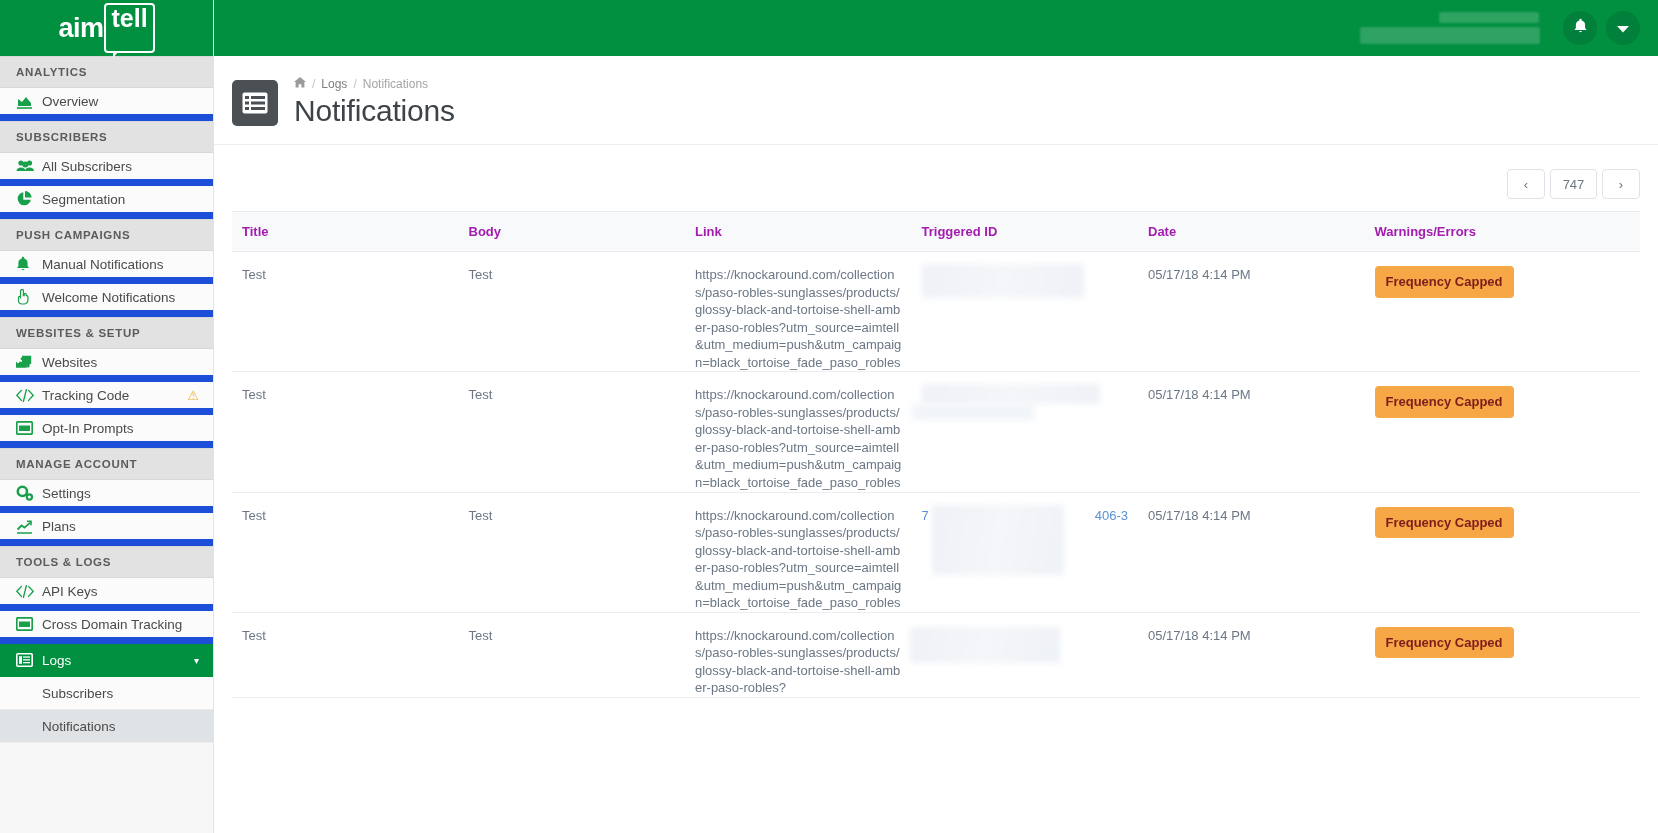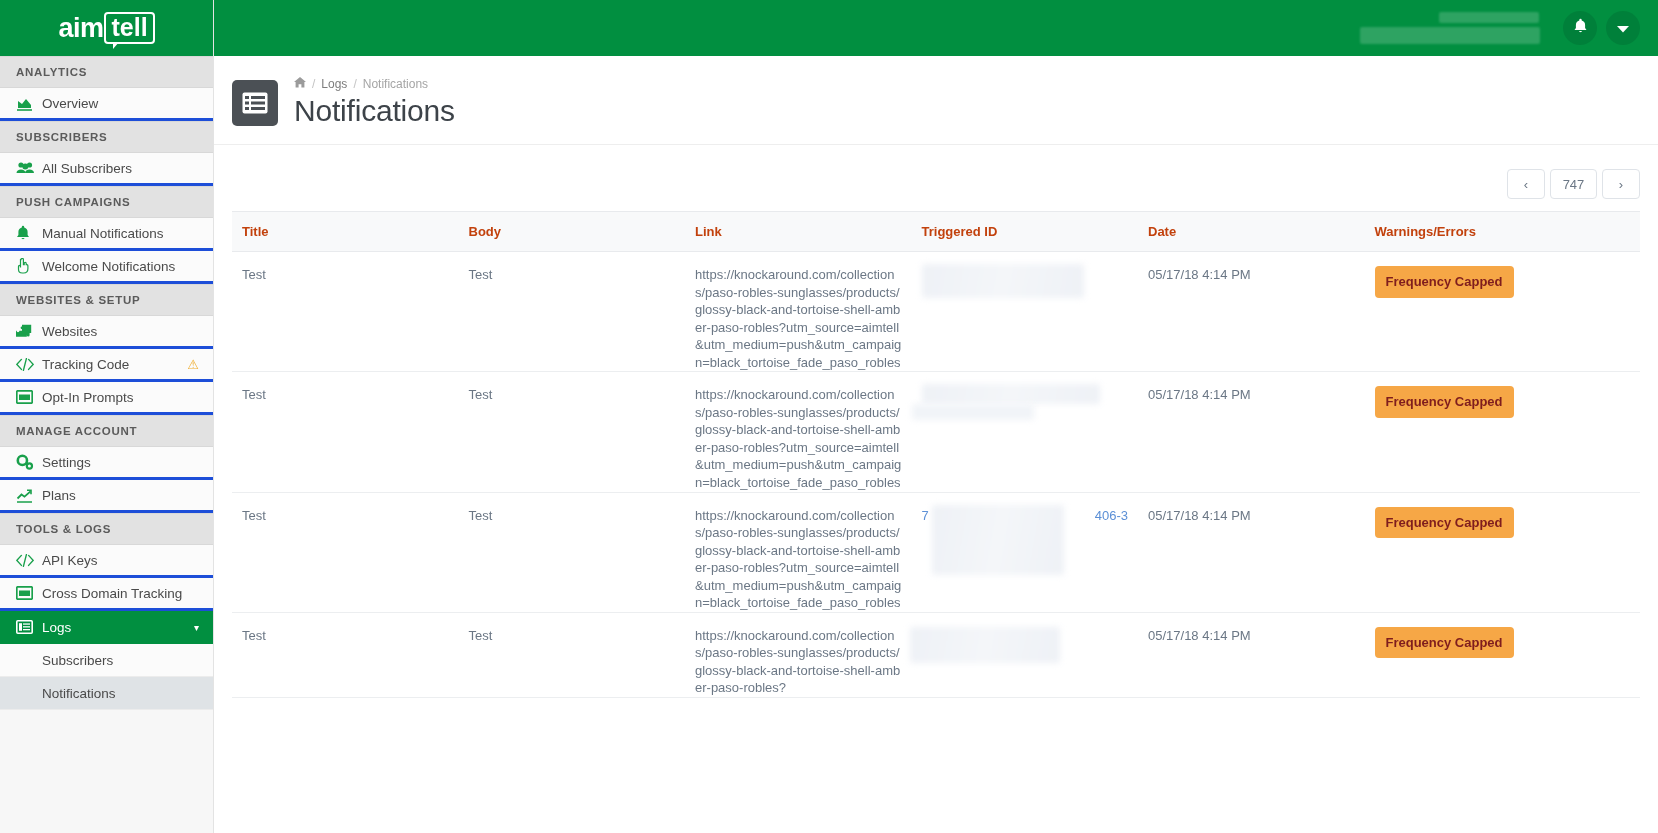--- a/index.html
+++ b/index.html
@@ -25,21 +25,21 @@
     display: flex; align-items: center; justify-content: center;
   }
   .logo { display: flex; align-items: center; }
   .logo-text {
     font-size: 27px; font-weight: bold; color: #ffffff;
     letter-spacing: -0.5px; line-height: 1;
   }
   .logo-badge {
     display: inline-flex; align-items: center; justify-content: center;
     border: 2.5px solid #ffffff; border-radius: 4px;
-    padding: 1px 5px 2px 5px; margin-left: 1px;
+    padding: 1px 5px 20px 5px; margin-left: 1px;
     position: relative;
   }
   .logo-badge span { font-size: 25px; font-weight: bold; color: #ffffff; line-height: 1; }
   .logo-badge::after {
     content: ""; position: absolute; bottom: -7px; left: 7px;
     width: 0; height: 0;
     border-left: 6px solid #ffffff;
     border-bottom: 7px solid transparent;
   }
 
@@ -52,21 +52,21 @@
     text-transform: uppercase;
     border-top: 1px solid #d8d8d8;
     border-bottom: 1px solid #d8d8d8;
   }
   .nav-item {
     display: flex; align-items: center;
     height: 33px;
     padding: 0 14px 0 16px;
     font-size: 13.5px;
     color: #4a4a4a;
-    border-bottom: 3px solid #1d4ed8;
+    border-bottom: 7px solid #1d4ed8;
     background: #fbfbfb;
     cursor: pointer;
     position: relative;
   }
   .nav-item .ico {
     width: 26px; min-width: 26px; display: inline-flex;
     align-items: center; justify-content: flex-start;
     color: #19a04b;
   }
   .nav-item .lbl { flex: 1; }
@@ -132,21 +132,21 @@
     background: #ffffff; border: 1px solid #dfe3e8; border-radius: 4px;
     color: #6b7785; font-size: 13px; margin-left: 5px; cursor: pointer;
     font-family: "Liberation Sans", sans-serif;
   }
   .pager button.page-num { min-width: 47px; }
 
   table.notif { width: 100%; border-collapse: collapse; table-layout: fixed; }
   table.notif thead th {
     background: #f8f9fa;
     text-align: left;
-    font-size: 13px; font-weight: bold; color: #c2410c;
+    font-size: 13px; font-weight: bold; color: #a21caf;
     padding: 12px 10px 12px 10px;
     border-top: 1px solid #e8eaed;
     border-bottom: 1px solid #e8eaed;
   }
   table.notif tbody td {
     font-size: 13px; color: #6b7785;
     padding: 14px 10px 0 10px;
     vertical-align: top;
     border-bottom: 1px solid #eceef0;
     word-break: break-all;
@@ -215,20 +215,29 @@
       <span class="ico">
         <svg width="19" height="14" viewBox="0 0 19 14">
             <circle cx="5" cy="4" r="2.6" fill="#19a04b"></circle>
             <circle cx="13.5" cy="4" r="2.6" fill="#19a04b"></circle>
             <circle cx="9.3" cy="5.6" r="3" fill="#19a04b"></circle>
             <path d="M0.5 12c0-2.3 2-3.6 4.5-3.6S9.5 9.7 9.5 12z" fill="#19a04b"></path>
             <path d="M9 12c0-2.3 2-3.6 4.5-3.6S18 9.7 18 12z" fill="#19a04b"></path>
           </svg>
       </span>
       <span class="lbl">All Subscribers</span>
+    </div>
+    <div class="nav-item">
+      <span class="ico">
+        <svg width="16" height="16" viewBox="0 0 16 16">
+            <path d="M7.3 1.2A6.6 6.6 0 1 0 14.8 8.7H7.3z" fill="#19a04b"></path>
+            <path d="M9 0v6.6h6.6A6.6 6.6 0 0 0 9 0z" fill="#19a04b"></path>
+          </svg>
+      </span>
+      <span class="lbl">Segmentation</span>
     </div>
 
     <div class="nav-section">PUSH CAMPAIGNS</div>
     <div class="nav-item">
       <span class="ico">
         <svg width="14" height="16" viewBox="0 0 14 16">
             <path d="M7 0.8a1.2 1.2 0 0 1 1.2 1.2v.4A4.6 4.6 0 0 1 11.6 7v3l1.4 2H1l1.4-2V7a4.6 4.6 0 0 1 3.4-4.6V2A1.2 1.2 0 0 1 7 .8z" fill="#19a04b"></path>
             <path d="M5.4 13a1.7 1.7 0 0 0 3.2 0z" fill="#19a04b"></path>
           </svg>
       </span>

